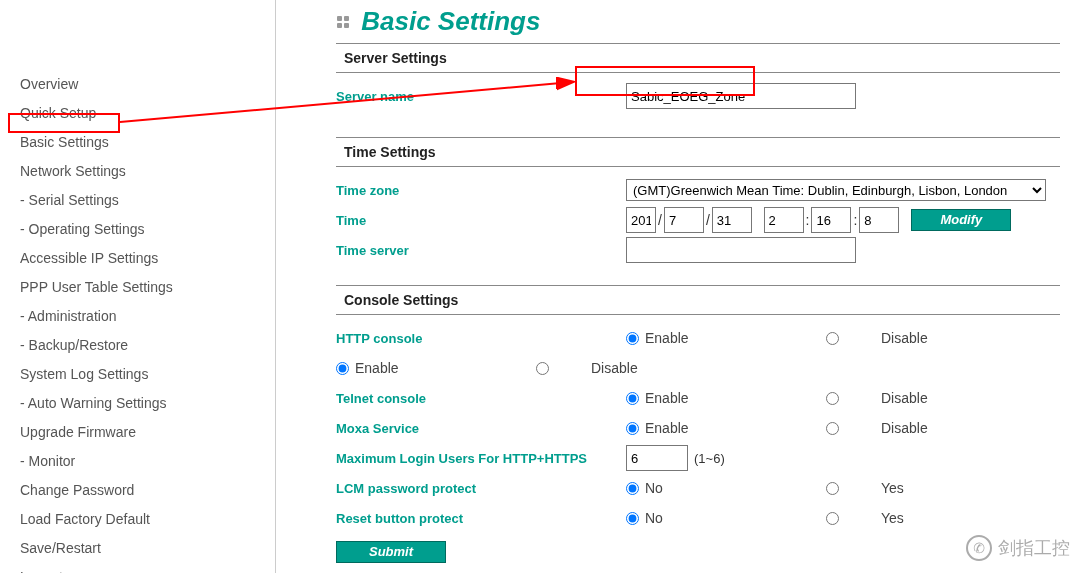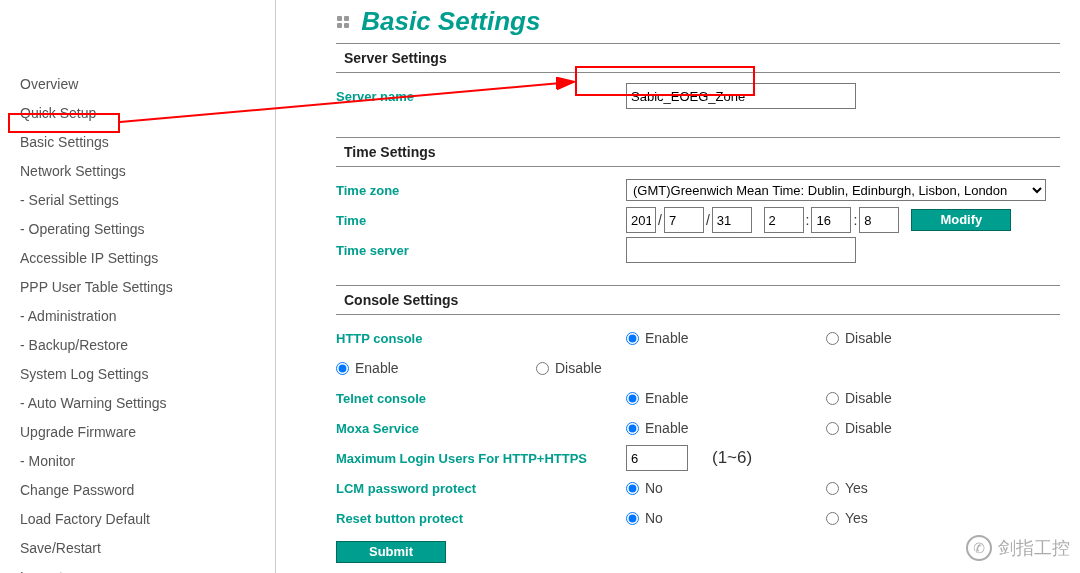--- a/index.html
+++ b/index.html
@@ -99,20 +99,21 @@
     padding: 1px 2px;
     font-size: 13px;
     height: 22px;
     background: #fff;
   }
   .btn {
     display: inline-block;
     background: #009e8e;
     color: #fff;
     font-weight: bold;
+    font-style: italic;
     border: 1px solid #006a5e;
     padding: 2px 20px;
     cursor: pointer;
     font-size: 13px;
     text-align: center;
     height: 22px;
     line-height: 16px;
   }
   .btn-modify { width: 100px; margin-left: 12px; }
   .btn-submit { width: 110px; margin-left: 0; margin-top: 6px; }
@@ -120,22 +121,22 @@
     display: flex;
     align-items: center;
     flex: 1;
   }
   .radio-opt {
     display: flex;
     align-items: center;
     width: 200px;
   }
   .radio-opt input { margin-right: 6px; }
-  .radio-opt2 { width: 100px; }
-  .hint { margin-left: 24px; color: #333; font-size: 17px; }
+  .radio-opt2 { width: 100px; gap: 36px; }
+  .hint { margin-left: 6px; color: #333; font-size: 13px; }
   
   .annot-box {
     position: absolute;
     border: 2px solid #ff0000;
     pointer-events: none;
     background: transparent;
   }
   .annot-line {
     position: absolute;
     stroke: #ff0000;

